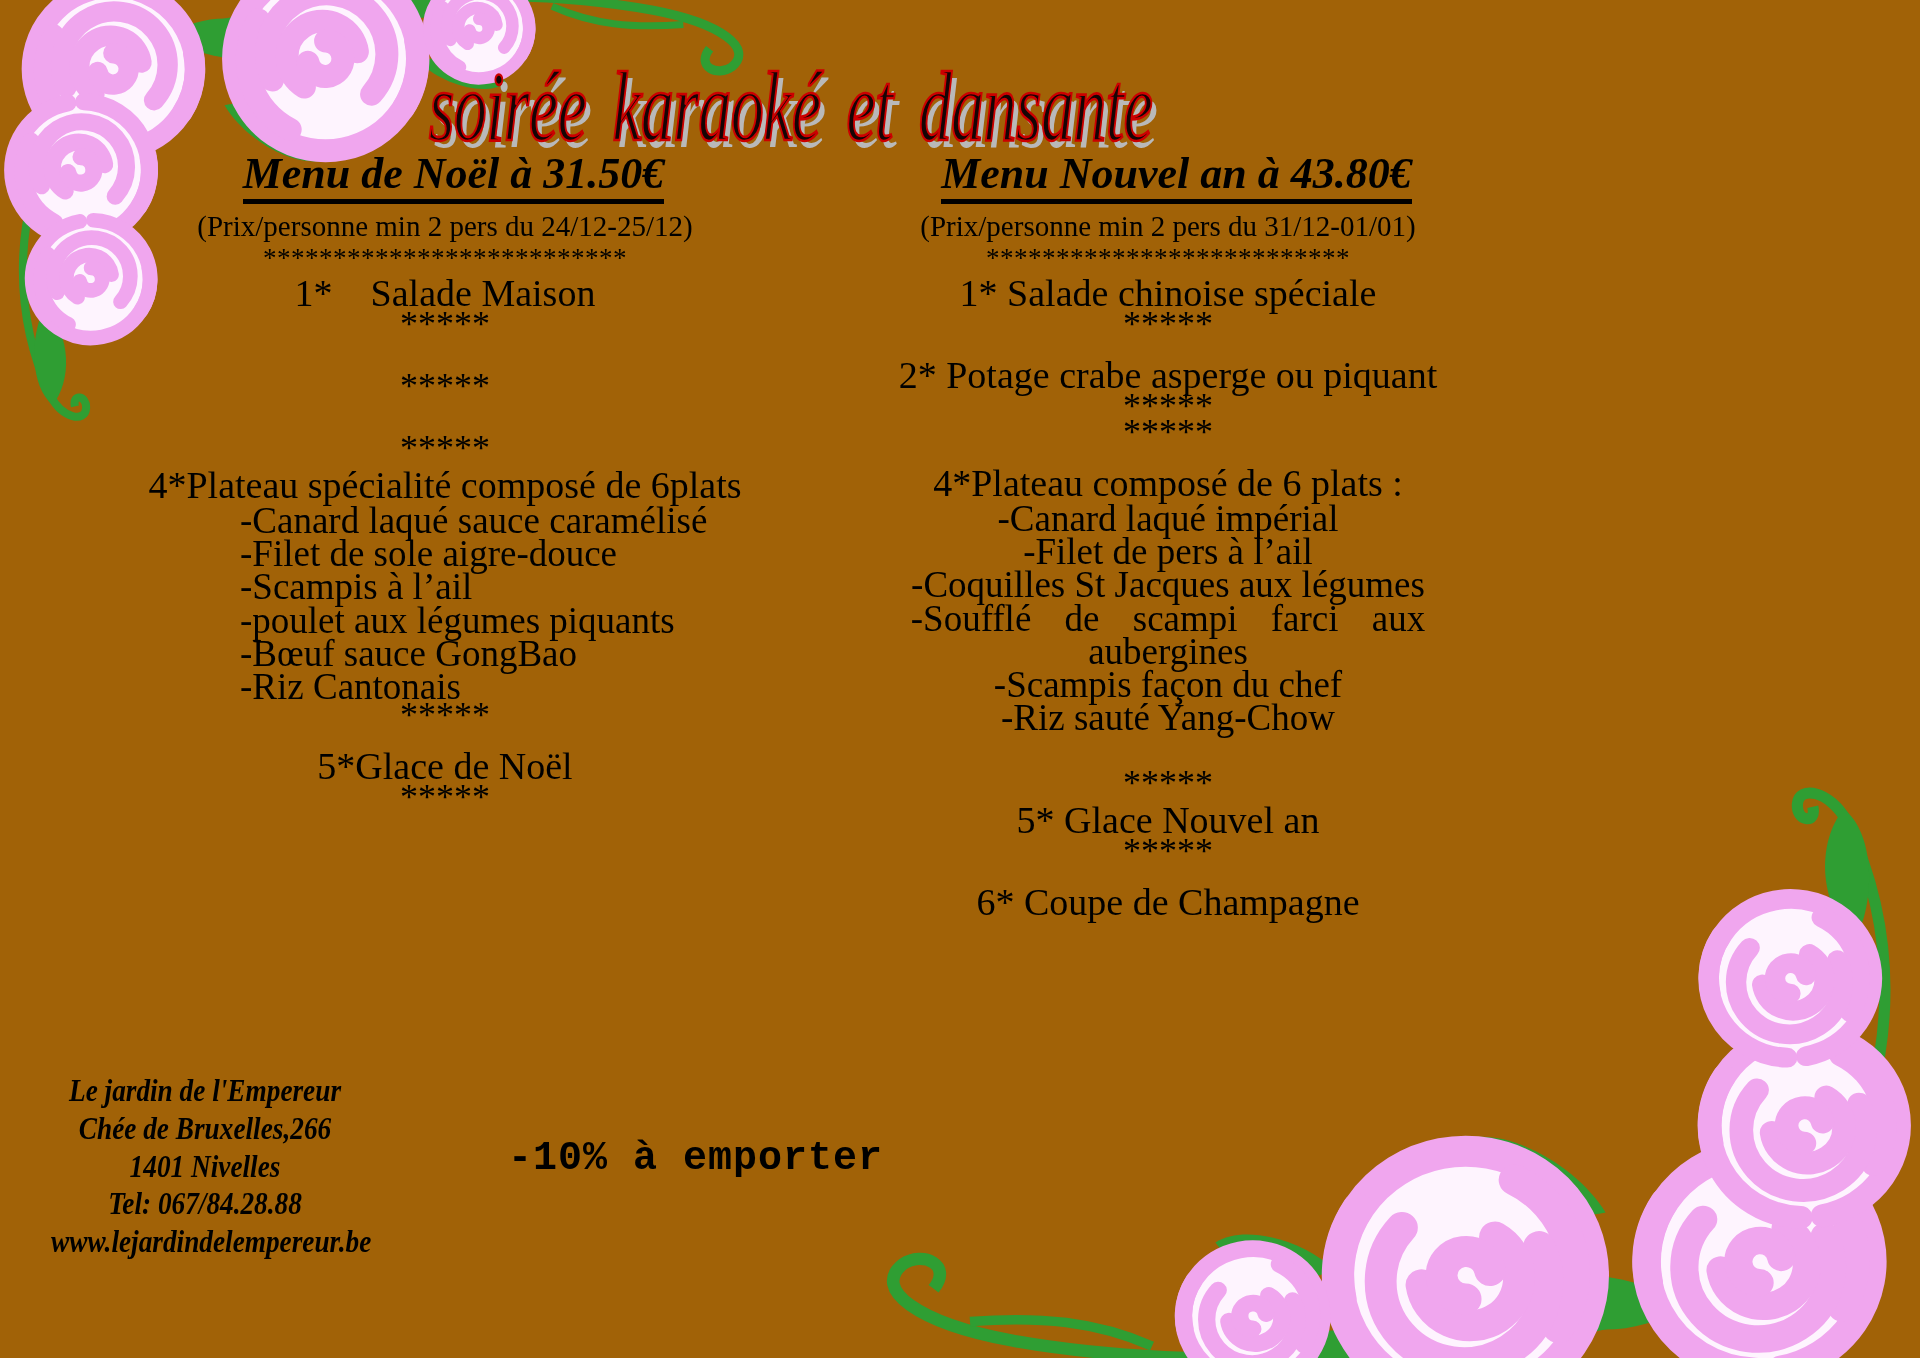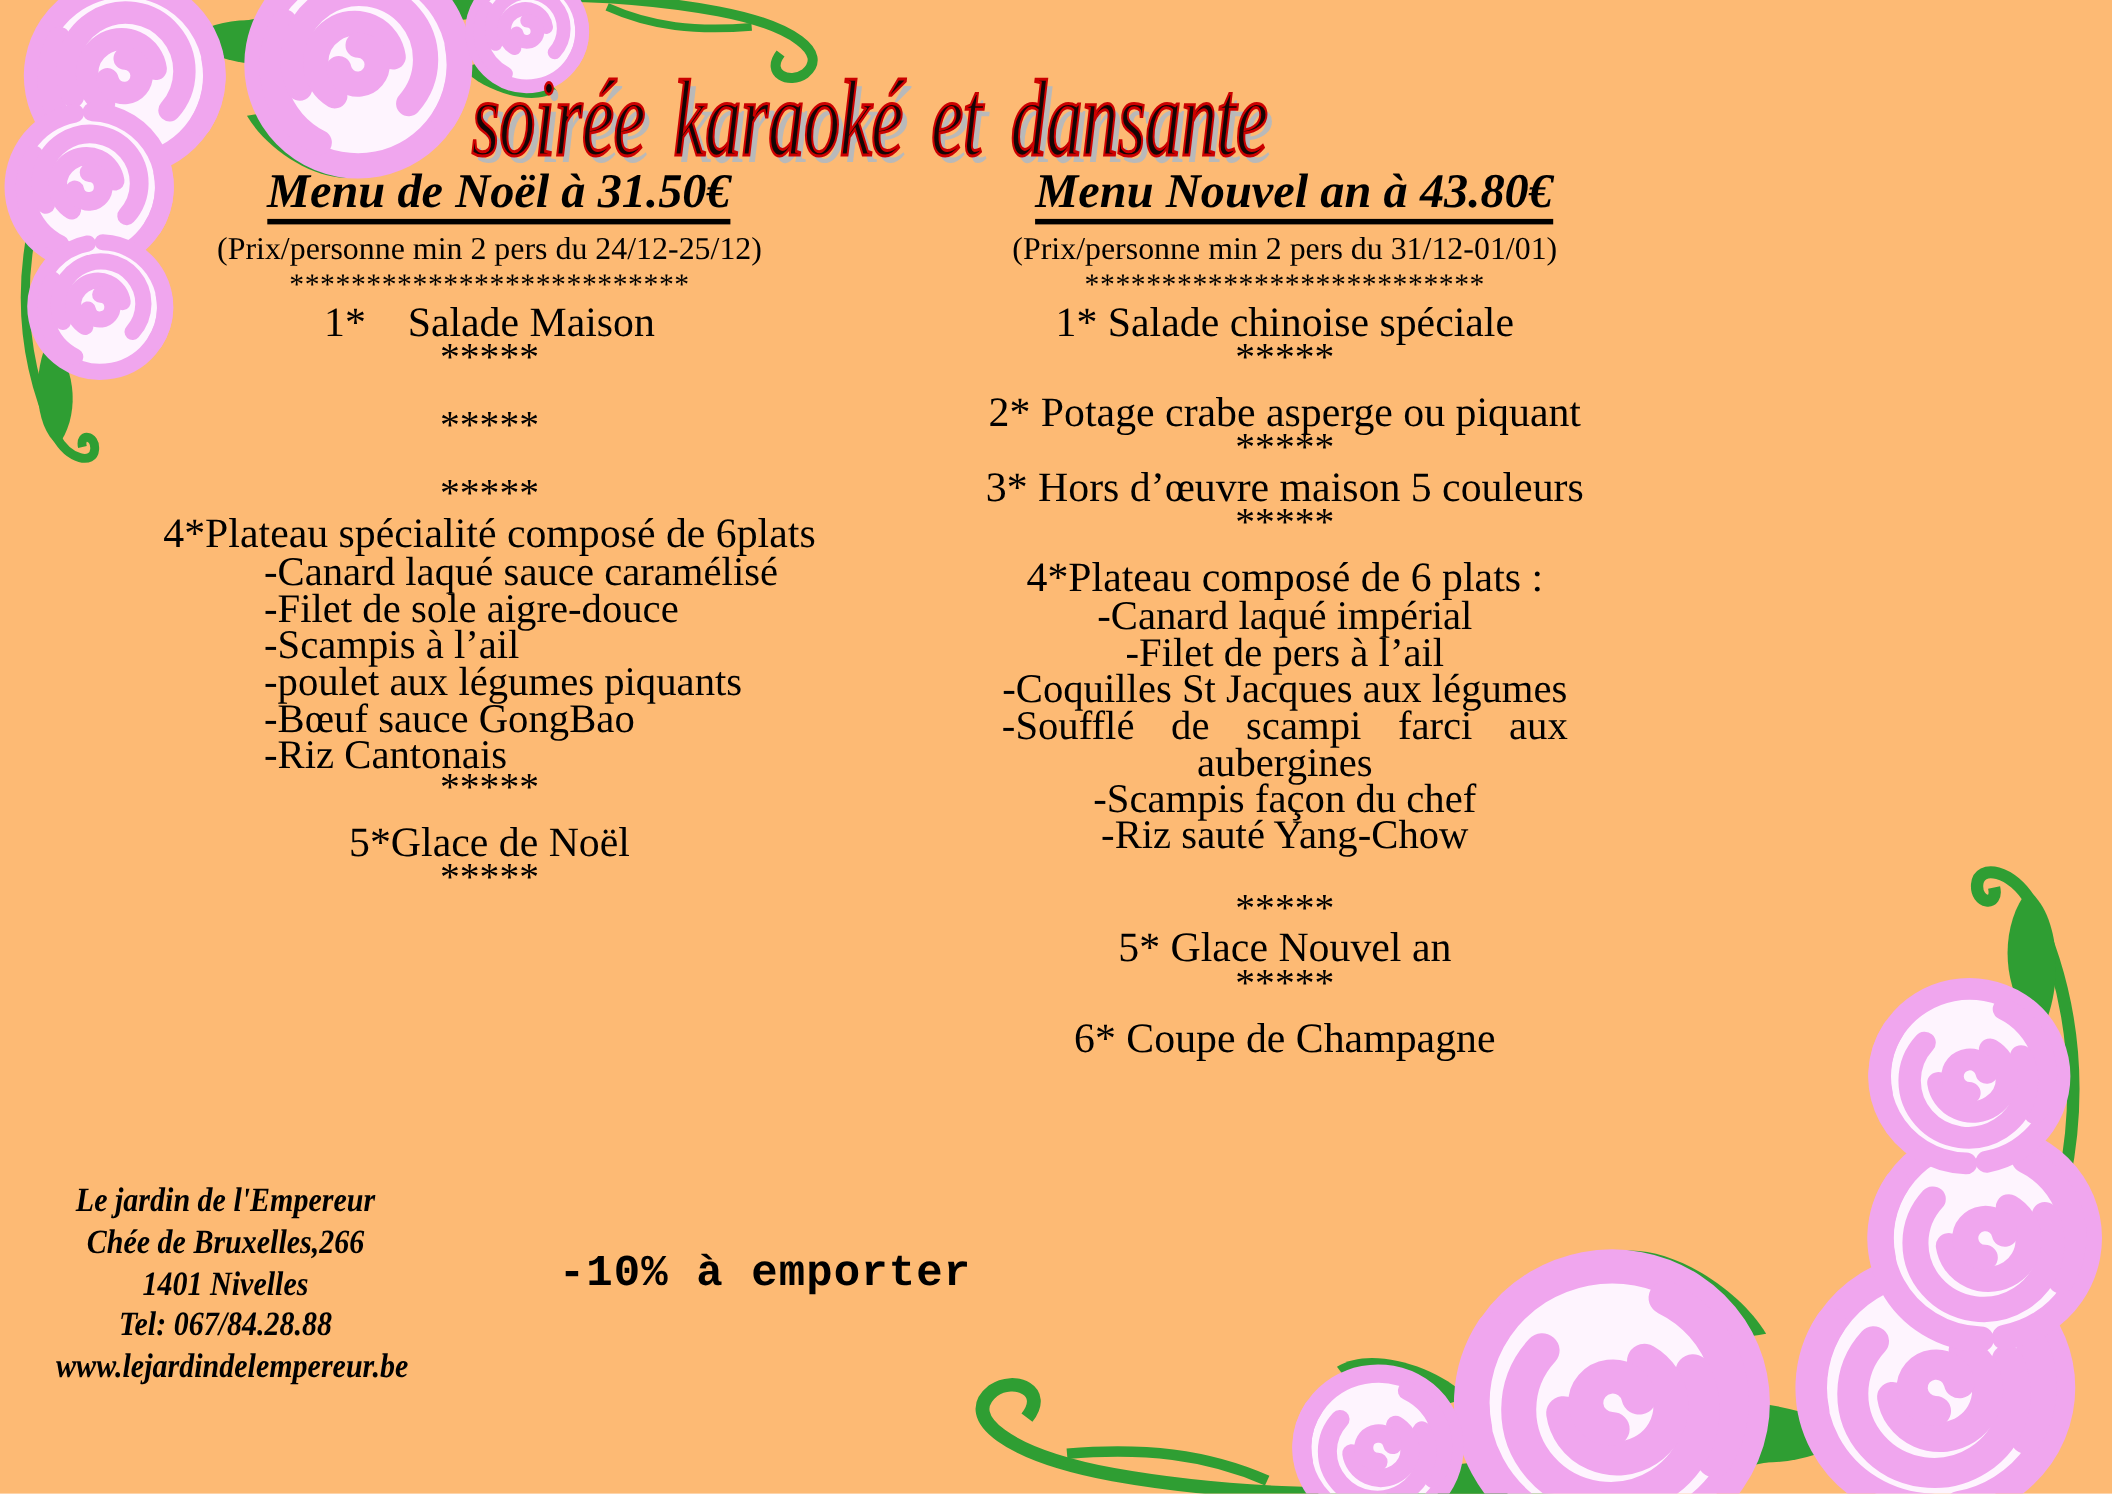--- a/index.html
+++ b/index.html
@@ -1,17 +1,17 @@
 <!DOCTYPE html>
 <html><head>
 <meta charset="utf-8">
 <style>
   html,body{margin:0;padding:0;background:#fff;}
   .page{
-    position:relative;width:1920px;height:1358px;background:#fdba74;
+    position:relative;width:1920px;height:1358px;background:#a16207;
     overflow:hidden;font-family:"Liberation Serif",serif;color:#000;
   }
 
   
   .corner{position:absolute;pointer-events:none;}
   .corner-tl{left:-14px;top:-16px;width:810px;height:475px;}
   .corner-br{right:-16px;bottom:-18px;width:1120px;height:640px;transform:rotate(180deg);}
 
   
   .title-band{
@@ -145,21 +145,20 @@
       <span>Menu Nouvel an à 43.80€</span>
     </div>
     <div class="menu-note">(Prix/personne min 2 pers du 31/12-01/01)</div>
     <div class="menu-sep">**************************</div>
     <div>
         <div class="line line--item">1* Salade chinoise spéciale</div>
         <div class="line line--stars">*****</div>
         <div class="line line--gap-sm"></div>
         <div class="line line--item">2* Potage crabe asperge ou piquant</div>
         <div class="line line--stars">*****</div>
-        <div class="line line--item">3* Hors d’œuvre maison 5 couleurs</div>
         <div class="line line--stars">*****</div>
         <div class="line line--gap-sm"></div>
         <div class="line line--item">4*Plateau composé de 6 plats :</div>
         <div class="line line--subc">-Canard laqué impérial</div>
         <div class="line line--subc">-Filet de pers à l’ail</div>
         <div class="line line--subc">-Coquilles St Jacques aux légumes</div>
         <div class="line line--subj">-Soufflé de scampi farci aux</div>
         <div class="line line--subc">aubergines</div>
         <div class="line line--subc">-Scampis façon du chef</div>
         <div class="line line--subc">-Riz sauté Yang-Chow</div>

